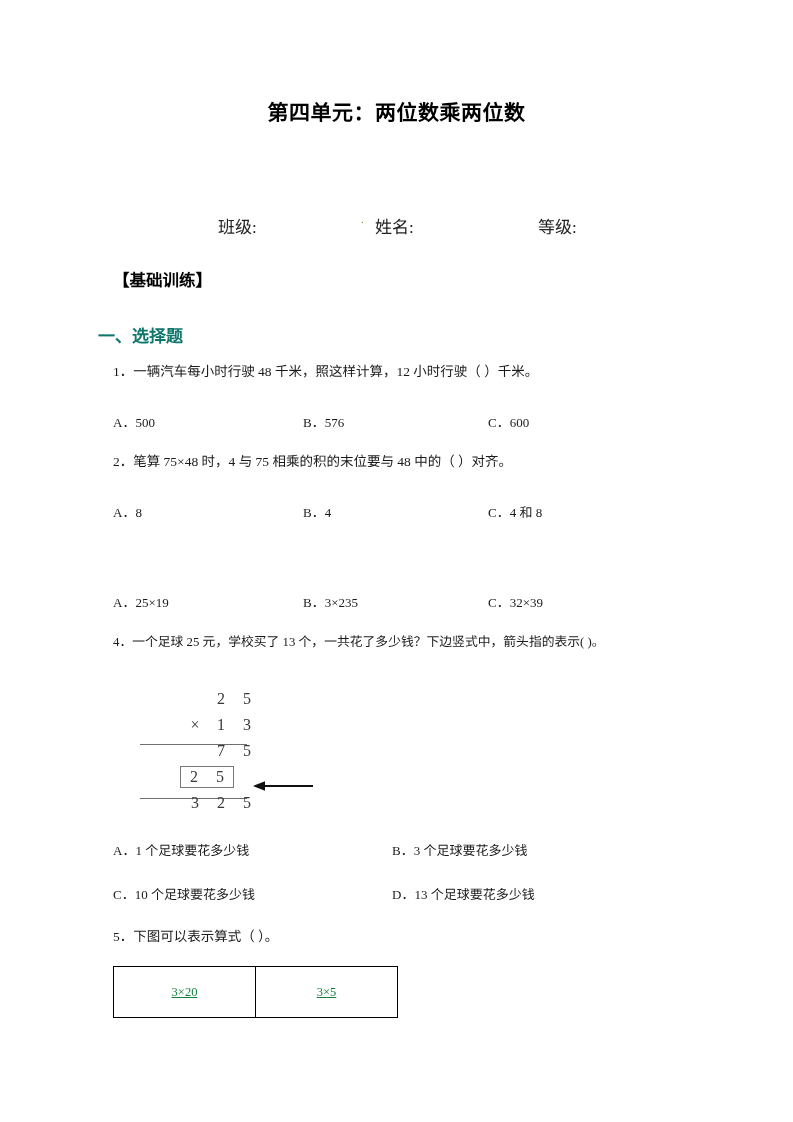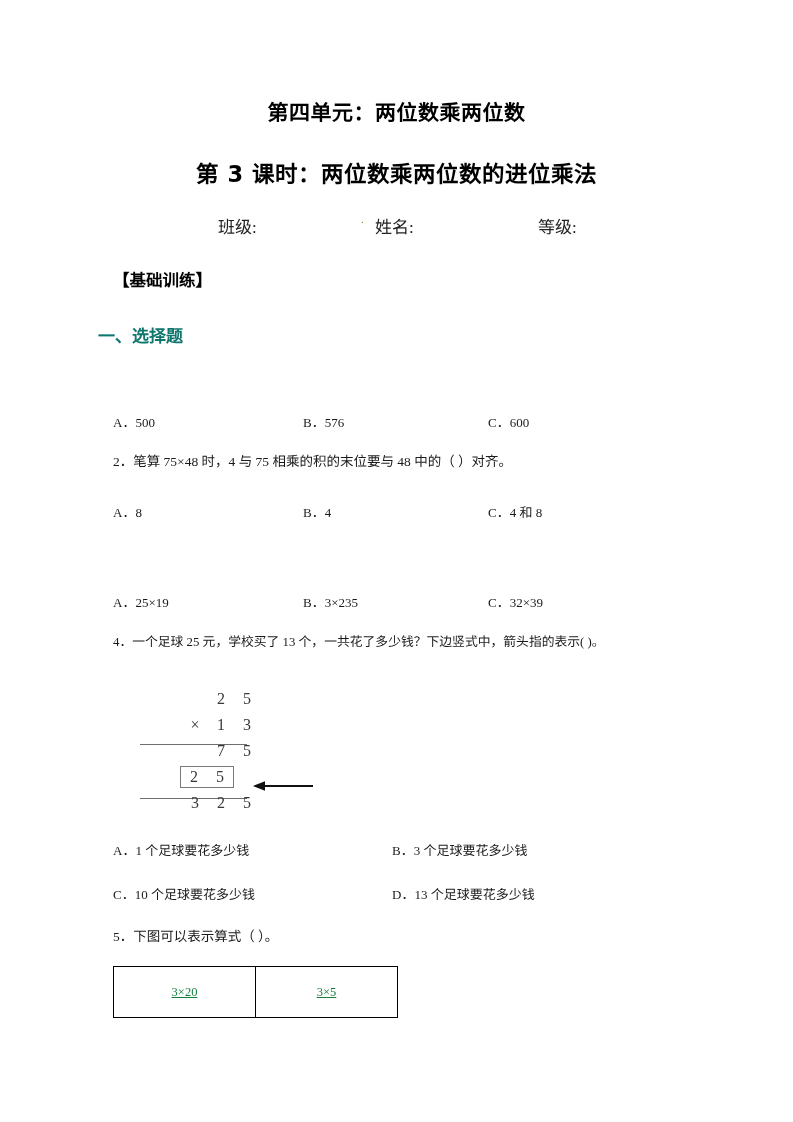--- a/index.html
+++ b/index.html
@@ -198,32 +198,32 @@
   }
   .q5-c1 { width: 141px; }
   .q5-c2 { width: 141px; }
 </style>
 </head>
 <body>
 
 <div class="page">
 
   <div class="title-main">第四单元：两位数乘两位数</div>
-  <div class="title-sub">第 3 课时：两位数乘两位数的进位乘法</div>
 
   <div class="info-row">
     <span class="f info-class">班级:</span>
     <span class="f info-dot">.</span>
     <span class="f info-name">姓名:</span>
     <span class="f info-grade">等级:</span>
   </div>
 
   <div class="section-heading">【基础训练】</div>
   <div class="part-heading">一、选择题</div>
 
+  <div class="q-stem q1-stem">1．一辆汽车每小时行驶 48 千米，照这样计算，12 小时行驶（          ）千米。</div>
   <div class="opt col-a q1-opts">A．500</div>
   <div class="opt col-b q1-opts">B．576</div>
   <div class="opt col-c q1-opts">C．600</div>
 
   <div class="q-stem q2-stem">2．笔算 75×48 时，4 与 75 相乘的积的末位要与 48 中的（          ）对齐。</div>
   <div class="opt col-a q2-opts">A．8</div>
   <div class="opt col-b q2-opts">B．4</div>
   <div class="opt col-c q2-opts">C．4 和 8</div>
 
   <div class="opt col-a q3-opts">A．25×19</div>

